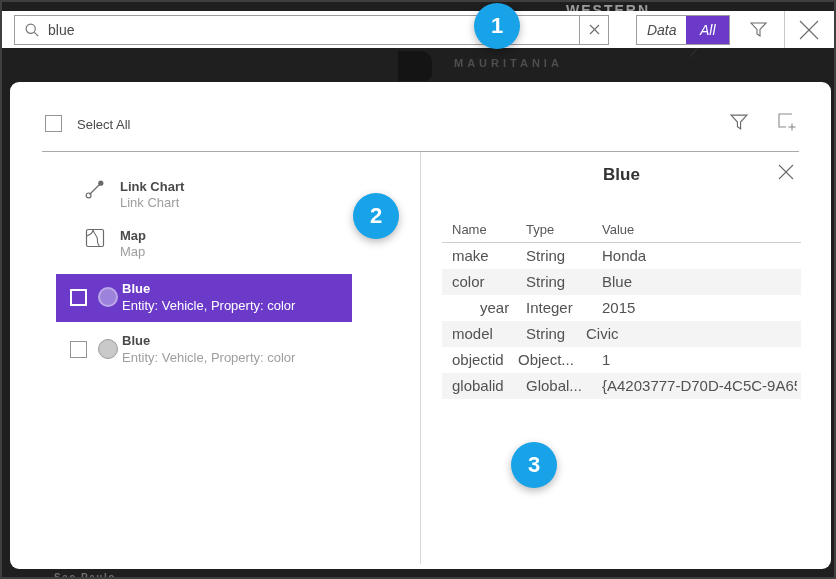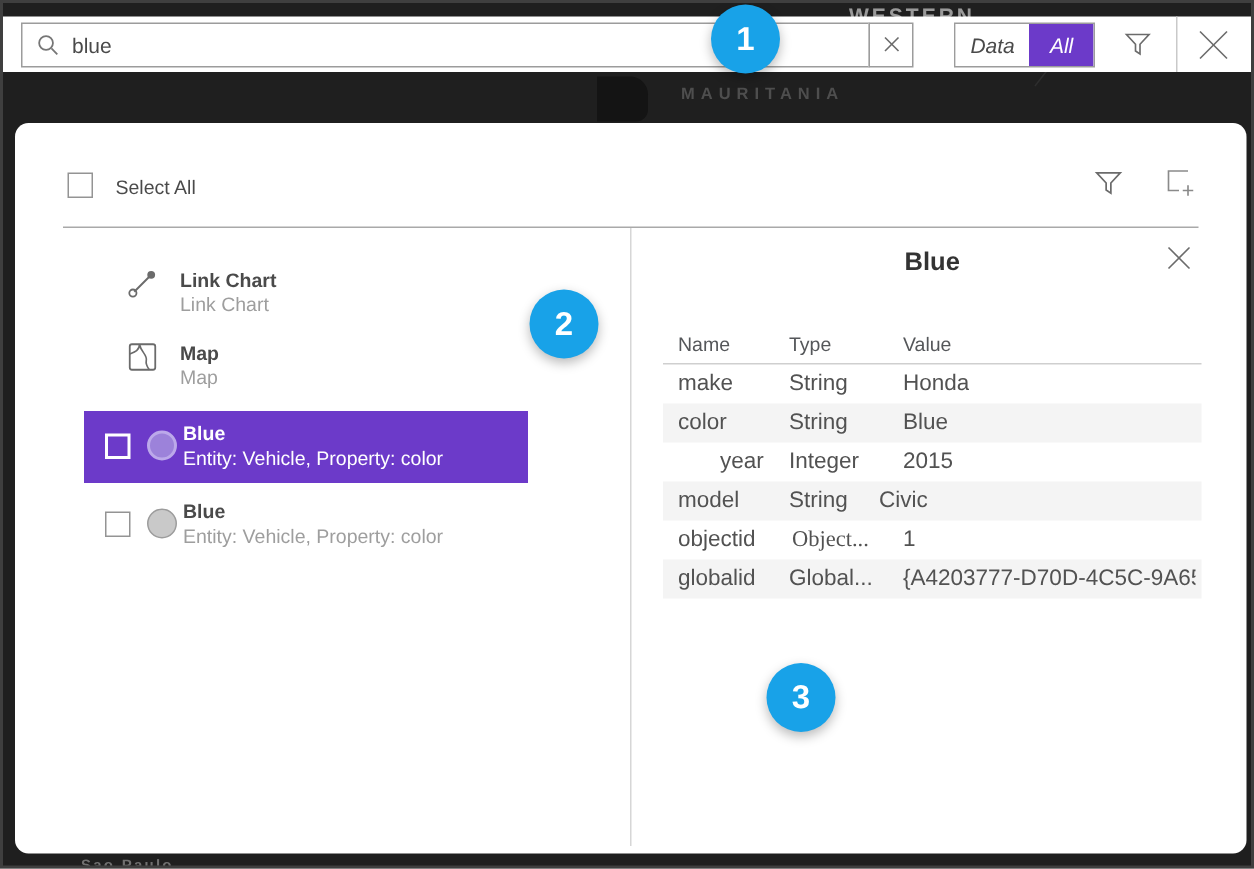--- a/index.html
+++ b/index.html
@@ -268,21 +268,21 @@
           <span class="dt-cell" style="left:84px;">Integer</span>
           <span class="dt-cell v" style="left:160px;">2015</span>
         </div>
         <div class="dt-row">
           <span class="dt-cell" style="left:10px;">model</span>
           <span class="dt-cell" style="left:84px;">String</span>
           <span class="dt-cell v" style="left:144px;">Civic</span>
         </div>
         <div class="dt-row">
           <span class="dt-cell" style="left:10px;">objectid</span>
-          <span class="dt-cell" style="left:86px;font-family:Liberation Serif, serif;">Object...</span>
+          <span class="dt-cell" style="left:76px;">Object...</span>
           <span class="dt-cell v" style="left:160px;">1</span>
         </div>
         <div class="dt-row">
           <span class="dt-cell" style="left:10px;">globalid</span>
           <span class="dt-cell" style="left:84px;">Global...</span>
           <span class="dt-cell v" style="left:160px;">{A4203777-D70D-4C5C-9A65-C...</span>
         </div>
       </div>
 
     </div>

